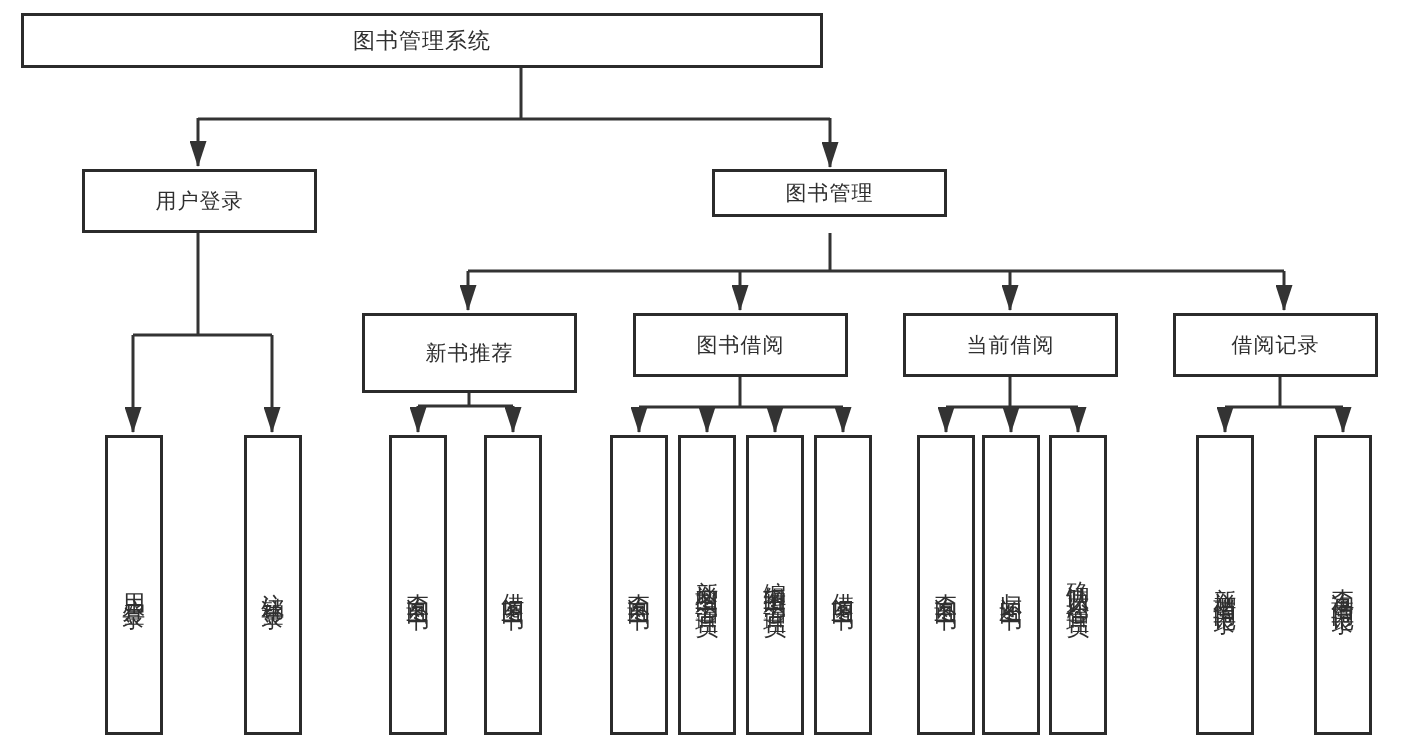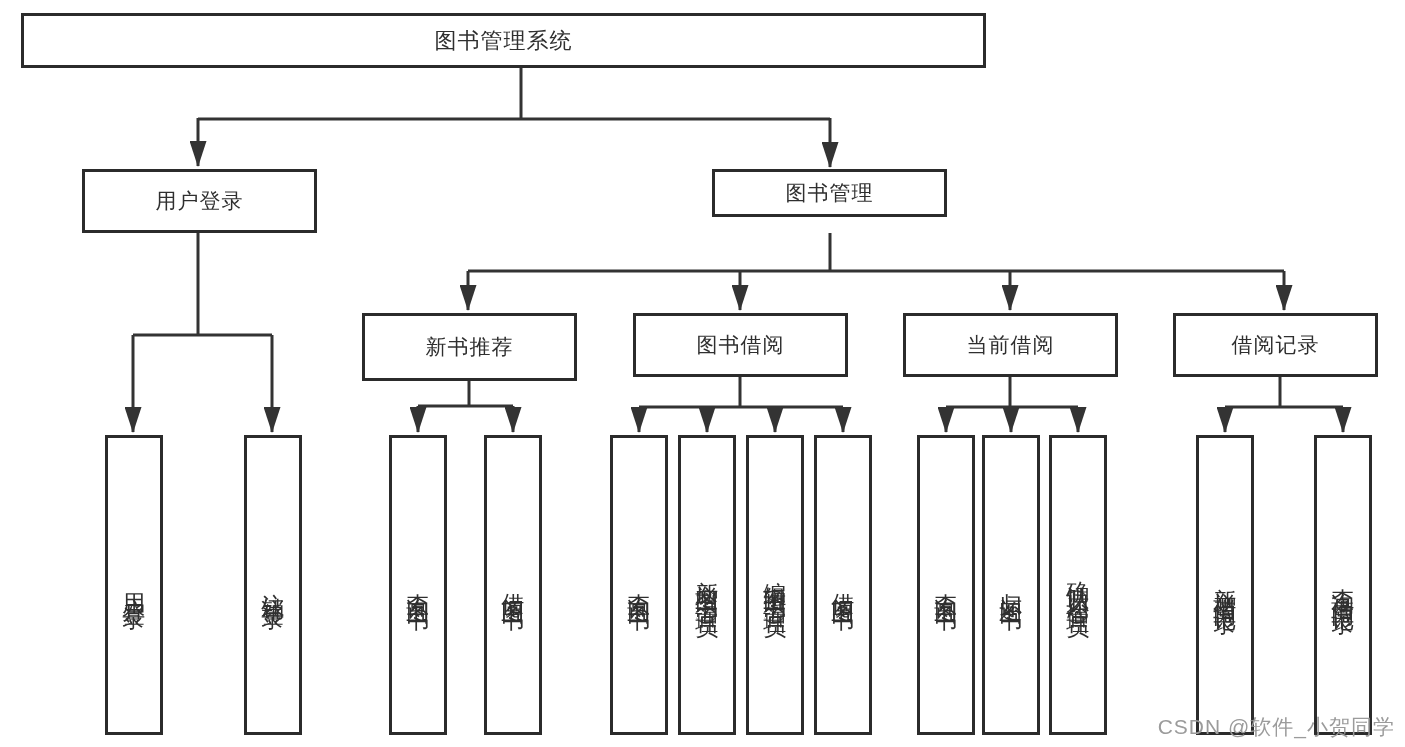--- a/index.html
+++ b/index.html
@@ -114,32 +114,32 @@
       <path d="M1011,407 V432" marker-end="url(#arr)"></path>
       <path d="M1078,407 V432" marker-end="url(#arr)"></path>
 
       <path d="M1280,377 V407"></path>
       <path d="M1225,407 H1343"></path>
       <path d="M1225,407 V432" marker-end="url(#arr)"></path>
       <path d="M1343,407 V432" marker-end="url(#arr)"></path>
     </g>
   </svg>
 
-  <div class="box root" style="left:21px;top:13px;width:965px;height:55px;">
+  <div class="box root" style="left:21px;top:13px;width:802px;height:55px;">
     <span class="hlabel">图书管理系统</span>
   </div>
 
   <div class="box" style="left:82px;top:169px;width:235px;height:64px;">
     <span class="hlabel">用户登录</span>
   </div>
   <div class="box" style="left:712px;top:169px;width:235px;height:48px;">
     <span class="hlabel">图书管理</span>
   </div>
 
-  <div class="box" style="left:362px;top:313px;width:215px;height:68px;">
+  <div class="box" style="left:362px;top:313px;width:215px;height:80px;">
     <span class="hlabel">新书推荐</span>
   </div>
   <div class="box" style="left:903px;top:313px;width:215px;height:64px;">
     <span class="hlabel">当前借阅</span>
   </div>
   <div class="box" style="left:633px;top:313px;width:215px;height:64px;">
     <span class="hlabel">图书借阅</span>
   </div>
   <div class="box" style="left:1173px;top:313px;width:205px;height:64px;">
     <span class="hlabel">借阅记录</span>
@@ -182,15 +182,14 @@
     <span class="vtext">确认归还（管理员）</span>
   </div>
 
   <div class="box leaf" style="left:1196px;">
     <span class="vtext">新增借阅记录</span>
   </div>
   <div class="box leaf" style="left:1314px;">
     <span class="vtext">查询借阅记录</span>
   </div>
 
-  <div class="watermark">CSDN @软件_小贺同学</div>
 
 </div>
 
 </body></html>

